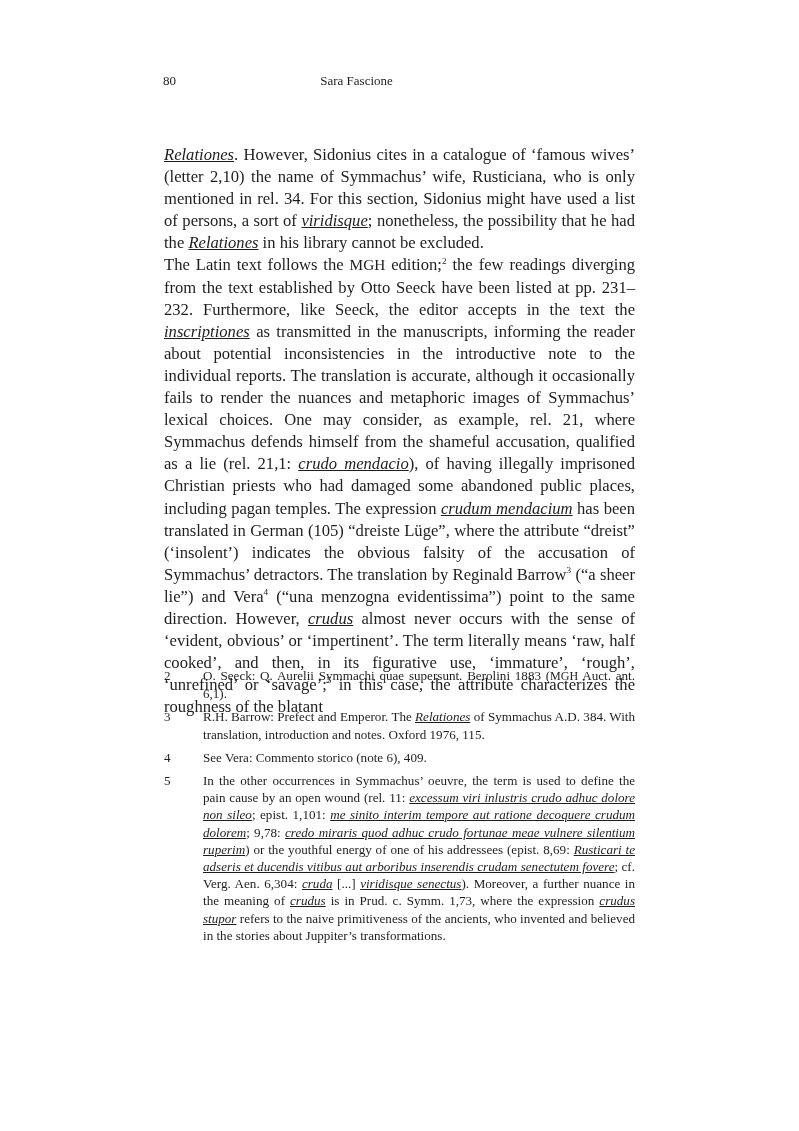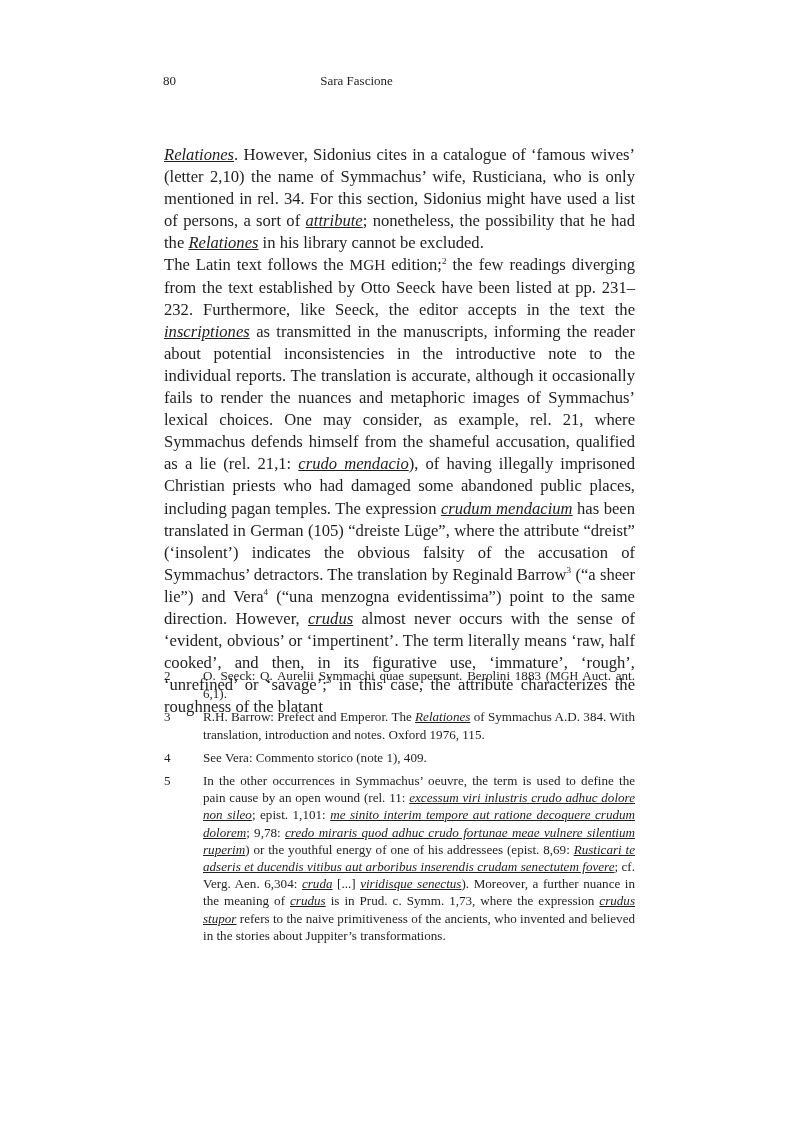--- a/index.html
+++ b/index.html
@@ -20,34 +20,34 @@
   </style>
 </head>
 <body>
 
 <div>
   <span class="page-number">80</span>
   <div class="running-head">Sara Fascione</div>
 </div>
 
 <div class="body-text">
-  <p><i>Relationes</i>. However, Sidonius cites in a catalogue of ‘famous wives’ (letter 2,10) the name of Symmachus’ wife, Rusticiana, who is only mentioned in rel. 34. For this section, Sidonius might have used a list of persons, a sort of <i>attribute</i>; nonetheless, the possibility that he had the <i>Relationes</i> in his library cannot be excluded.</p>
+  <p><i>Relationes</i>. However, Sidonius cites in a catalogue of ‘famous wives’ (letter 2,10) the name of Symmachus’ wife, Rusticiana, who is only mentioned in rel. 34. For this section, Sidonius might have used a list of persons, a sort of <i>viridisque</i>; nonetheless, the possibility that he had the <i>Relationes</i> in his library cannot be excluded.</p>
   <p>The Latin text follows the <span class="sc">MGH</span> edition;<sup>2</sup> the few readings diverging from the text established by Otto Seeck have been listed at pp. 231–232. Furthermore, like Seeck, the editor accepts in the text the <i>inscriptiones</i> as transmitted in the manuscripts, informing the reader about potential inconsistencies in the in­troductive note to the individual reports. The translation is accurate, al­though it occasionally fails to render the nuances and metaphoric images of Symmachus’ lexical choices. One may consider, as example, rel. 21, where Symmachus defends himself from the shameful accusation, qualified as a lie (rel. 21,1: <i>crudo mendacio</i>), of having illegally imprisoned Christian priests who had damaged some abandoned public places, including pagan temples. The expression <i>crudum mendacium</i> has been translated in German (105) “dreiste Lüge”, where the attribute “dreist” (‘insolent’) indicates the obvious falsity of the accusation of Symmachus’ detractors. The translation by Reginald Barrow<sup>3</sup> (“a sheer lie”) and Vera<sup>4</sup> (“una menzogna evidentissima”) point to the same direction. However, <i>crudus</i> almost never occurs with the sense of ‘evident, obvious’ or ‘impertinent’. The term literally means ‘raw, half cooked’, and then, in its figurative use, ‘immature’, ‘rough’, ‘unrefined’ or ‘savage’;<sup>5</sup> in this case, the attribute characterizes the roughness of the blatant</p>
 </div>
 
 <div class="footnotes">
   <div class="fn">
     <span class="fn-num">2</span>
     <span class="fn-text">O. Seeck: Q. Aurelii Symmachi quae supersunt. Berolini 1883 (<span class="sc">MGH</span> Auct. ant. 6,1).</span>
   </div>
   <div class="fn">
     <span class="fn-num">3</span>
     <span class="fn-text">R.H. Barrow: Prefect and Emperor. The <i>Relationes</i> of Symmachus A.D. 384. With translation, introduction and notes. Oxford 1976, 115.</span>
   </div>
   <div class="fn">
     <span class="fn-num">4</span>
-    <span class="fn-text">See Vera: Commento storico (note 1), 409.</span>
+    <span class="fn-text">See Vera: Commento storico (note 6), 409.</span>
   </div>
   <div class="fn">
     <span class="fn-num">5</span>
     <span class="fn-text">In the other occurrences in Symmachus’ oeuvre, the term is used to define the pain cause by an open wound (rel. 11: <i>excessum viri inlustris crudo adhuc dolore non sileo</i>; epist. 1,101: <i>me sinito interim tempore aut ratione decoquere crudum dolorem</i>; 9,78: <i>credo miraris quod adhuc crudo fortunae meae vulnere silentium ruperim</i>) or the youthful energy of one of his addressees (epist. 8,69: <i>Rusticari te adseris et ducendis vitibus aut arboribus inserendis crudam senectutem fovere</i>; cf. Verg. Aen. 6,304: <i>cruda</i> [...] <i>viridisque senectus</i>). Moreover, a further nuance in the meaning of <i>crudus</i> is in Prud. c. Symm. 1,73, where the expression <i>crudus stupor</i> refers to the naive primitiveness of the ancients, who invented and be­lieved in the stories about Juppiter’s transformations.</span>
   </div>
 </div>
 
 </body></html>

